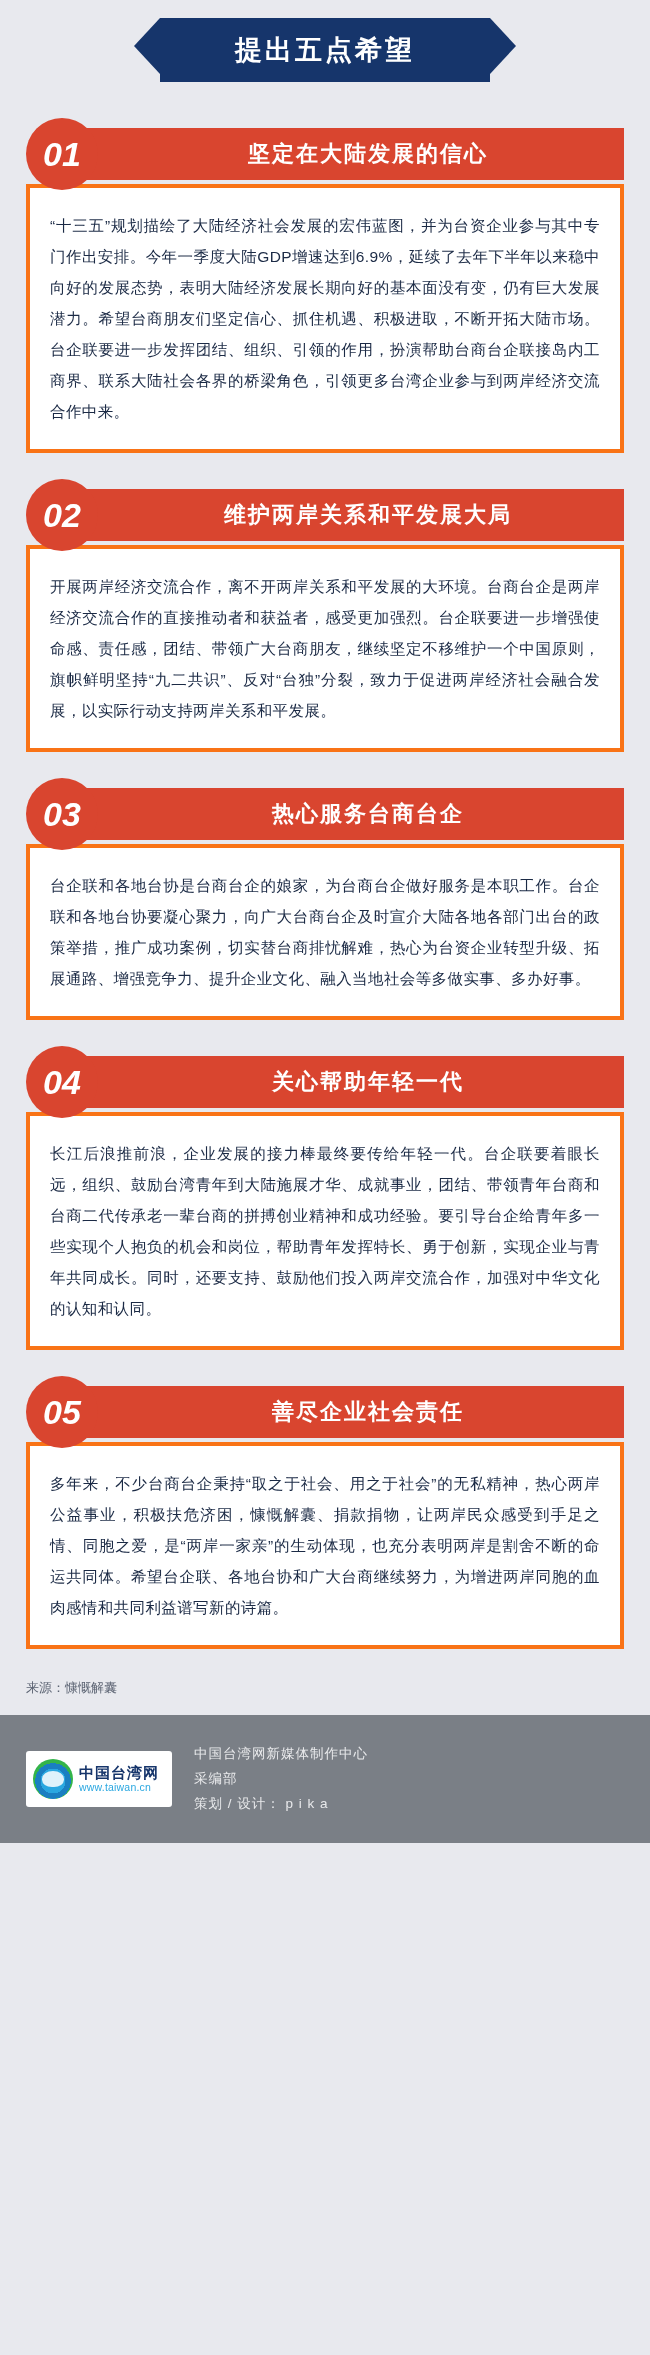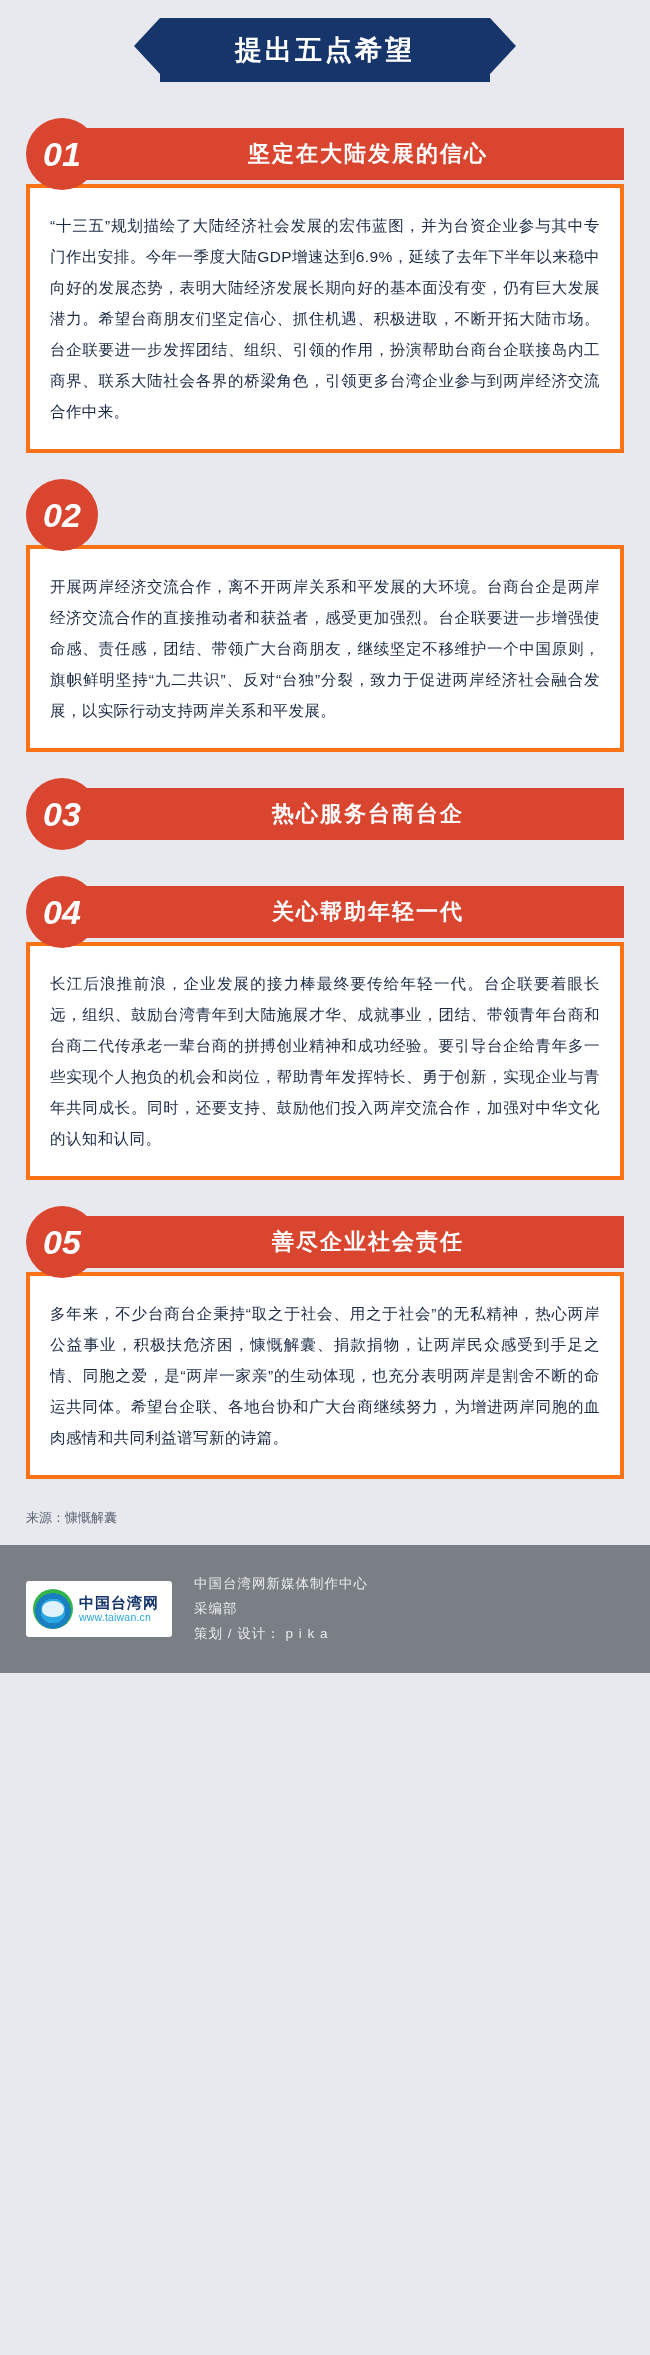--- a/index.html
+++ b/index.html
@@ -192,33 +192,39 @@
       </div>
       <div class="num-badge">01</div>
     </div>
     <div class="body-card">
       <p>“十三五”规划描绘了大陆经济社会发展的宏伟蓝图，并为台资企业参与其中专门作出安排。今年一季度大陆GDP增速达到6.9%，延续了去年下半年以来稳中向好的发展态势，表明大陆经济发展长期向好的基本面没有变，仍有巨大发展潜力。希望台商朋友们坚定信心、抓住机遇、积极进取，不断开拓大陆市场。台企联要进一步发挥团结、组织、引领的作用，扮演帮助台商台企联接岛内工商界、联系大陆社会各界的桥梁角色，引领更多台湾企业参与到两岸经济交流合作中来。</p>
     </div>
   </div>
 
   <div class="section">
     <div class="head">
+      <div class="head-bar">
+        <span class="bar-label">维护两岸关系和平发展大局</span>
+      </div>
       <div class="num-badge">02</div>
     </div>
     <div class="body-card">
       <p>开展两岸经济交流合作，离不开两岸关系和平发展的大环境。台商台企是两岸经济交流合作的直接推动者和获益者，感受更加强烈。台企联要进一步增强使命感、责任感，团结、带领广大台商朋友，继续坚定不移维护一个中国原则，旗帜鲜明坚持“九二共识”、反对“台独”分裂，致力于促进两岸经济社会融合发展，以实际行动支持两岸关系和平发展。</p>
     </div>
   </div>
 
   <div class="section">
     <div class="head">
       <div class="head-bar">
         <span class="bar-label">热心服务台商台企</span>
       </div>
       <div class="num-badge">03</div>
+    </div>
+    <div class="body-card">
+      <p>台企联和各地台协是台商台企的娘家，为台商台企做好服务是本职工作。台企联和各地台协要凝心聚力，向广大台商台企及时宣介大陆各地各部门出台的政策举措，推广成功案例，切实替台商排忧解难，热心为台资企业转型升级、拓展通路、增强竞争力、提升企业文化、融入当地社会等多做实事、多办好事。</p>
     </div>
   </div>
 
   <div class="section">
     <div class="head">
       <div class="head-bar">
         <span class="bar-label">关心帮助年轻一代</span>
       </div>
       <div class="num-badge">04</div>
     </div>

